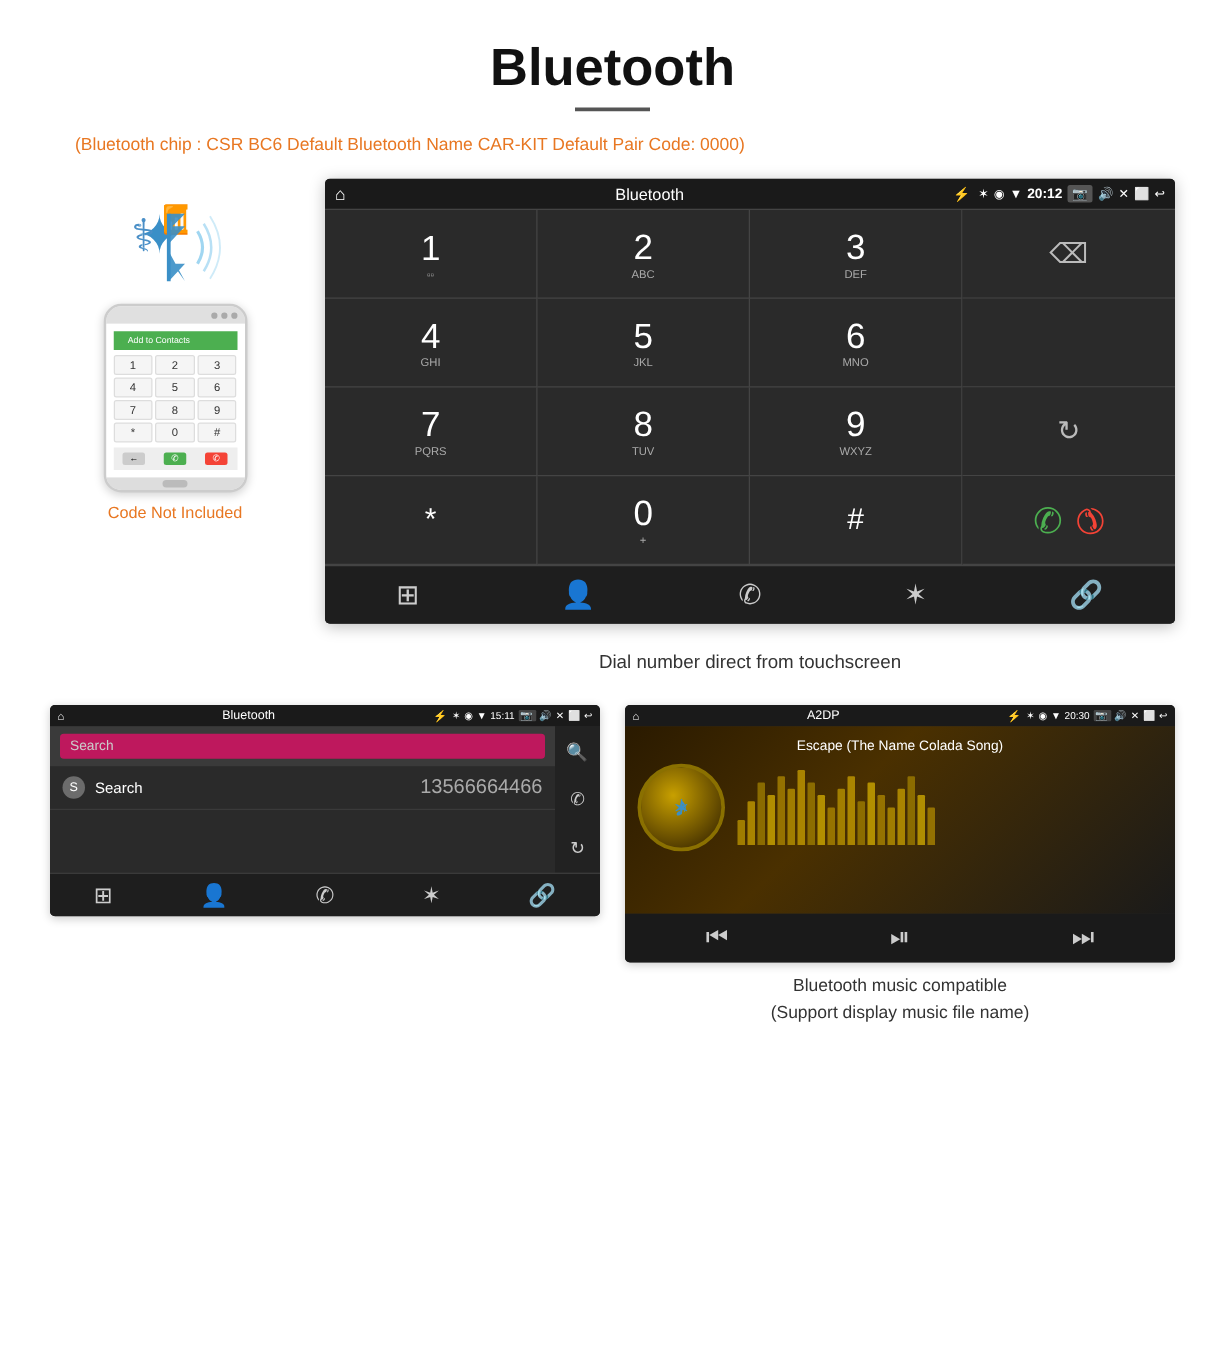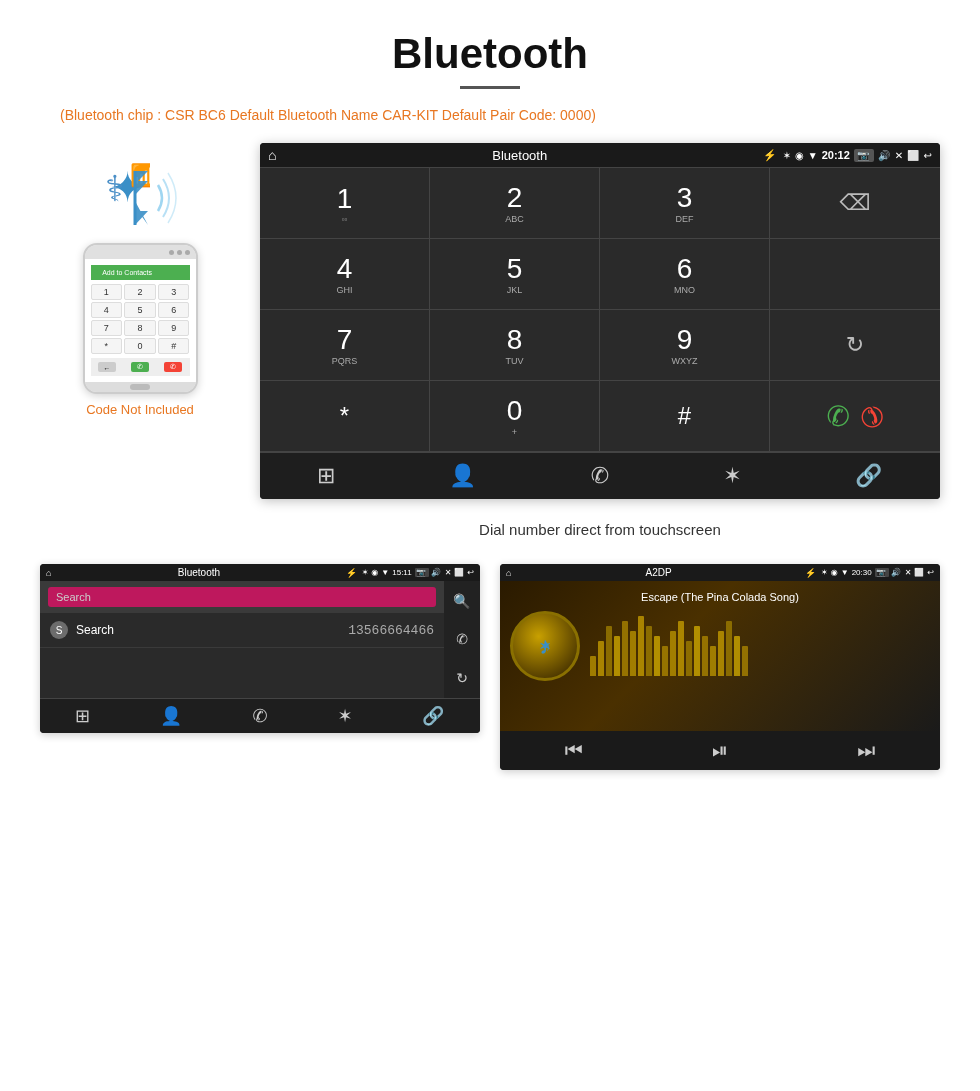--- a/index.html
+++ b/index.html
@@ -274,21 +274,21 @@
       color: #fff;
       width: 18px;
       height: 18px;
       border-radius: 50%;
       display: flex;
       align-items: center;
       justify-content: center;
       font-size: 10px;
     }
     .contact-name { flex: 1; }
-    .contact-number { color: #aaa; font-size: 13px; font-family: Liberation Mono, monospace; }
+    .contact-number { color: #aaa; font-size: 16px; }
 
     
     .music-screen-bg {
       background: linear-gradient(135deg, #2a1a00 0%, #4a3000 40%, #1a1a1a 100%);
       min-height: 150px;
       display: flex;
       flex-direction: column;
       align-items: center;
       padding: 10px;
     }
@@ -585,21 +585,21 @@
           <span>20:30</span>
           <span style="background:#444;padding:0 2px;border-radius:1px">📷</span>
           <span>🔊</span>
           <span>✕</span>
           <span>⬜</span>
           <span>↩</span>
         </div>
       </div>
 
       <div class="music-screen-bg">
-        <div class="music-title">Escape (The Pina Colada Song)</div>
+        <div class="music-title">Escape (The Name Colada Song)</div>
         <div class="music-area">
           <div class="album-art">
             <span class="album-art-icon">♪</span>
 
             <span style="position:absolute;color:#3a8fc7;font-size:14px;font-weight:bold;">✶</span>
           </div>
 
           <div class="equalizer" id="eq-bars">
               <div class="eq-bar" style="height: 20px; background: rgb(200, 160, 0);"></div>
               <div class="eq-bar" style="height: 35px; background: rgb(212, 170, 0);"></div>
@@ -624,15 +624,18 @@
             </div>
         </div>
       </div>
 
       <div class="music-controls">
         <span class="music-ctrl-btn">⏮</span>
         <span class="music-ctrl-btn">⏯</span>
         <span class="music-ctrl-btn">⏭</span>
       </div>
     </div>
+    <div class="bottom-caption">
+      <span>Bluetooth music compatible<br>(Support display music file name)</span>
+    </div>
   </div>
 
 </div>
 
 </body></html>

